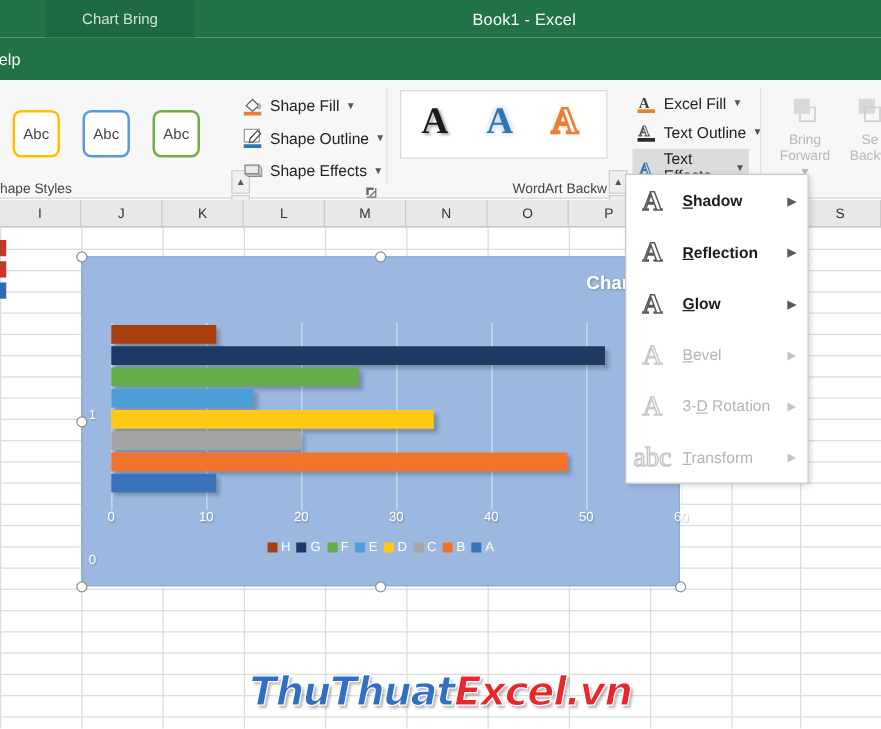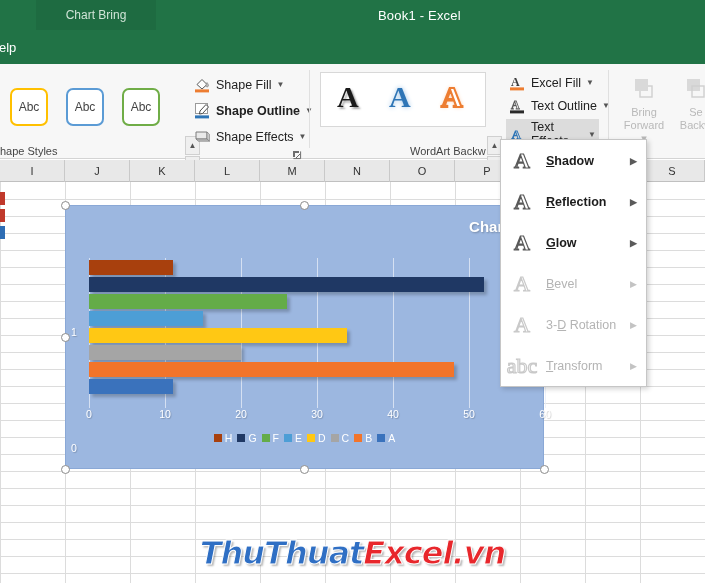--- a/index.html
+++ b/index.html
@@ -137,21 +137,21 @@
       <svg width="17" height="17" viewBox="0 0 17 17">
         <path d="M3 8.5 L8 3.5 L13 8.5 L8 13z" fill="#fdfdfd" stroke="#5a5a5a" stroke-width="1"></path>
         <path d="M13 6.5c1.6 2 1.9 3.4.9 4.2-.9.7-2 .1-2-1.2 0-.9 1.1-3 1.1-3z" fill="#bdbdbd" stroke="#7a7a7a" stroke-width=".6"></path>
         <rect x="1" y="13.4" width="14" height="3" fill="#ed7d31"></rect>
       </svg>
     </span>
     <span>Shape Fill</span>
     <span style="font-size:8px;color:#555;">▼</span>
   </div>
 
-  <div class="rbtn" style="left:191px;top:37px;font-weight:bold;">
+  <div class="rbtn" style="left:191px;top:37px;">
     <span class="sw">
       <svg width="17" height="17" viewBox="0 0 17 17">
         <rect x="1.5" y="1.5" width="12" height="10" fill="#ffffff" stroke="#9a9a9a" stroke-width="1"></rect>
         <path d="M6 9 L12 2.5 L14.5 5 L8.5 11.5 L5.5 12z" fill="#ffffff" stroke="#4a4a4a" stroke-width="1"></path>
         <rect x="1" y="13.4" width="14" height="3" fill="#2e75b6"></rect>
       </svg>
     </span>
     <span>Shape Outline</span>
     <span style="font-size:8px;color:#555;">▼</span>
   </div>

